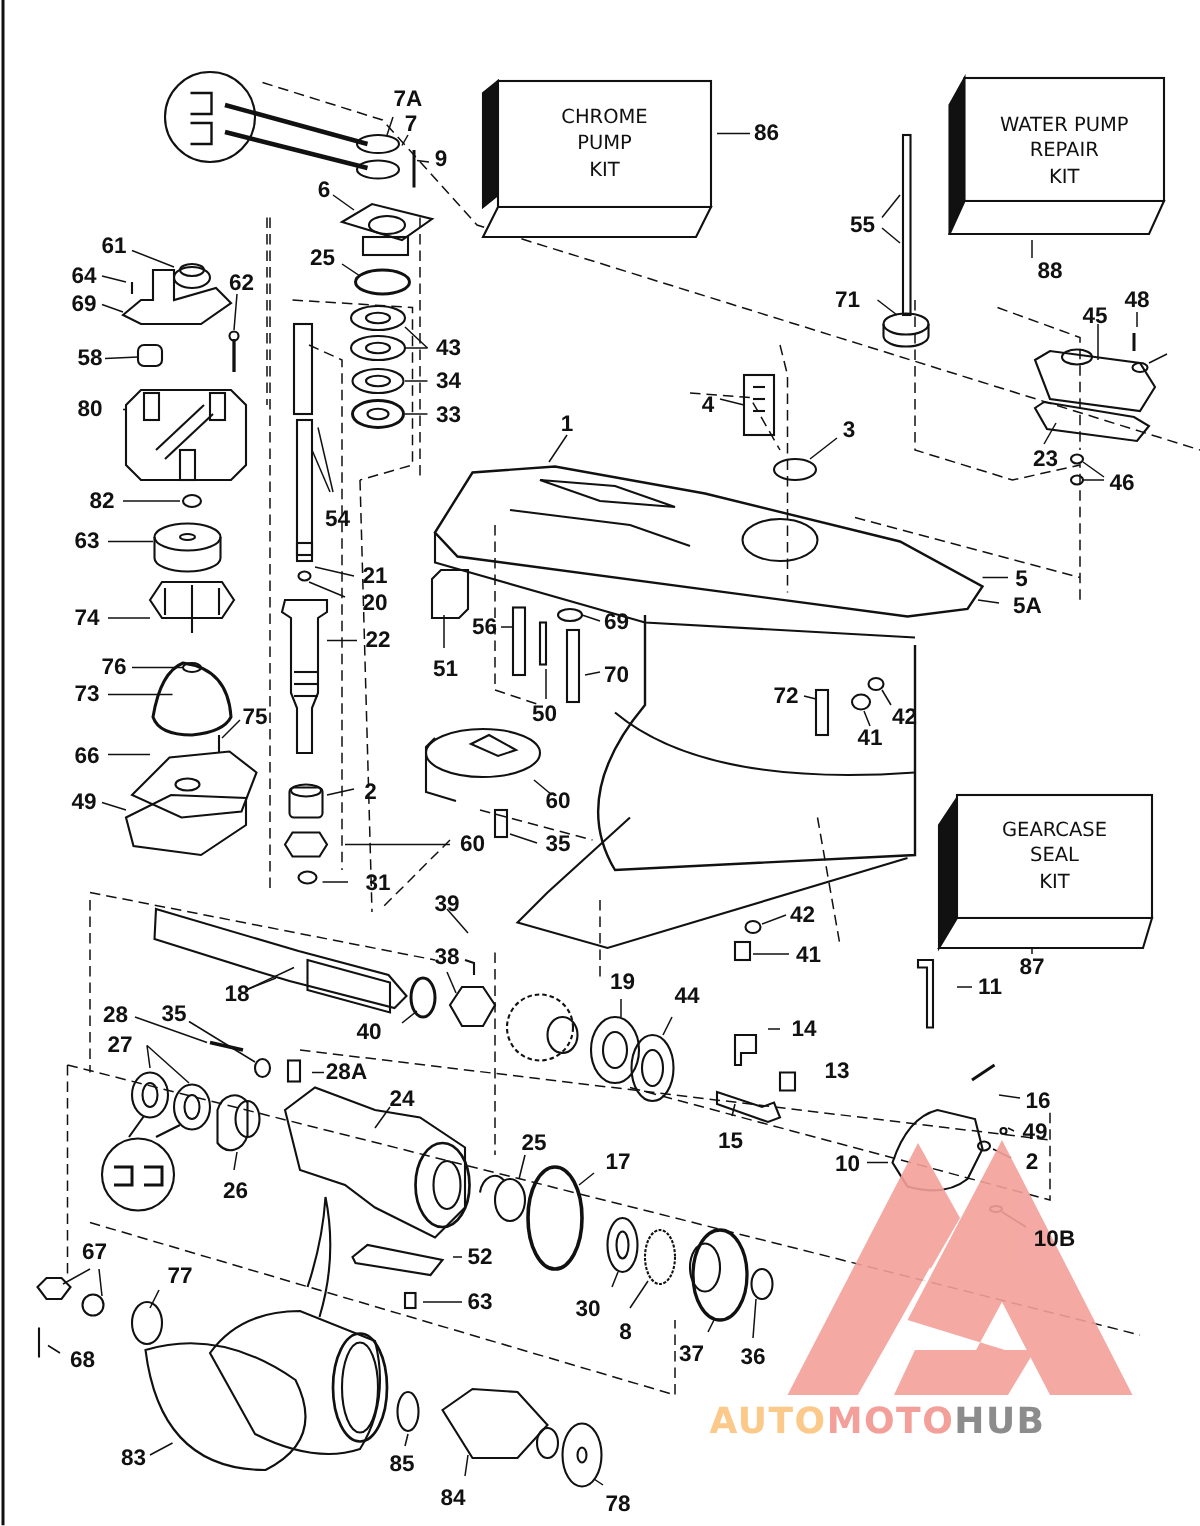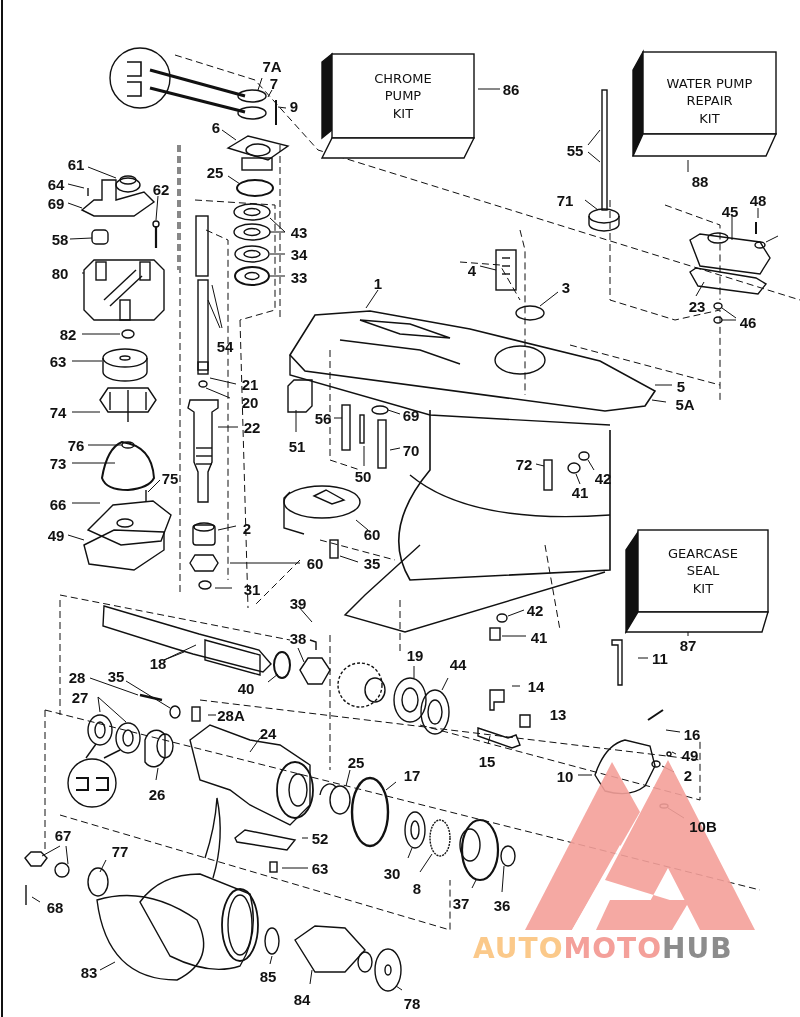--- a/index.html
+++ b/index.html
@@ -2,21 +2,21 @@
 <html><head>
 <meta charset="utf-8">
 <style>
   html,body{margin:0;padding:0;background:#fff;}
   body{width:800px;height:1017px;position:relative;overflow:hidden;font-family:"Liberation Sans",sans-serif;}
   #stage{position:absolute;left:0;top:0;width:800px;height:1017px;}
   .lbl{position:absolute;font-family:"Liberation Sans",sans-serif;font-weight:bold;font-size:15px;color:#111;line-height:1;white-space:nowrap;transform:translate(-50%,-50%);}
   .kit{position:absolute;}
   .kit-text{position:absolute;left:12px;top:0;right:0;height:78%;display:flex;flex-direction:column;align-items:center;justify-content:center;font-family:"DejaVu Sans",sans-serif;font-size:13px;color:#111;line-height:1.35;text-align:center;}
   .kit-text span{display:block;}
-  .wm-text{position:absolute;left:473px;top:935px;font-family:"DejaVu Sans",sans-serif;font-weight:bold;font-size:28px;letter-spacing:1px;line-height:1;}
+  .wm-text{position:absolute;left:473px;top:935px;font-family:"DejaVu Sans",sans-serif;font-weight:bold;font-size:24px;letter-spacing:1px;line-height:1;}
   .wm-a{color:#fbc98a;} .wm-b{color:#f4a09a;} .wm-c{color:#8c8c8c;}
 </style>
 </head>
 <body>
 
 <div id="stage">
 
 <svg width="800" height="1017" viewBox="0 0 800 1017" style="position:absolute;left:0;top:0">
   <g fill="none" stroke="#111" stroke-width="1.4">
 

